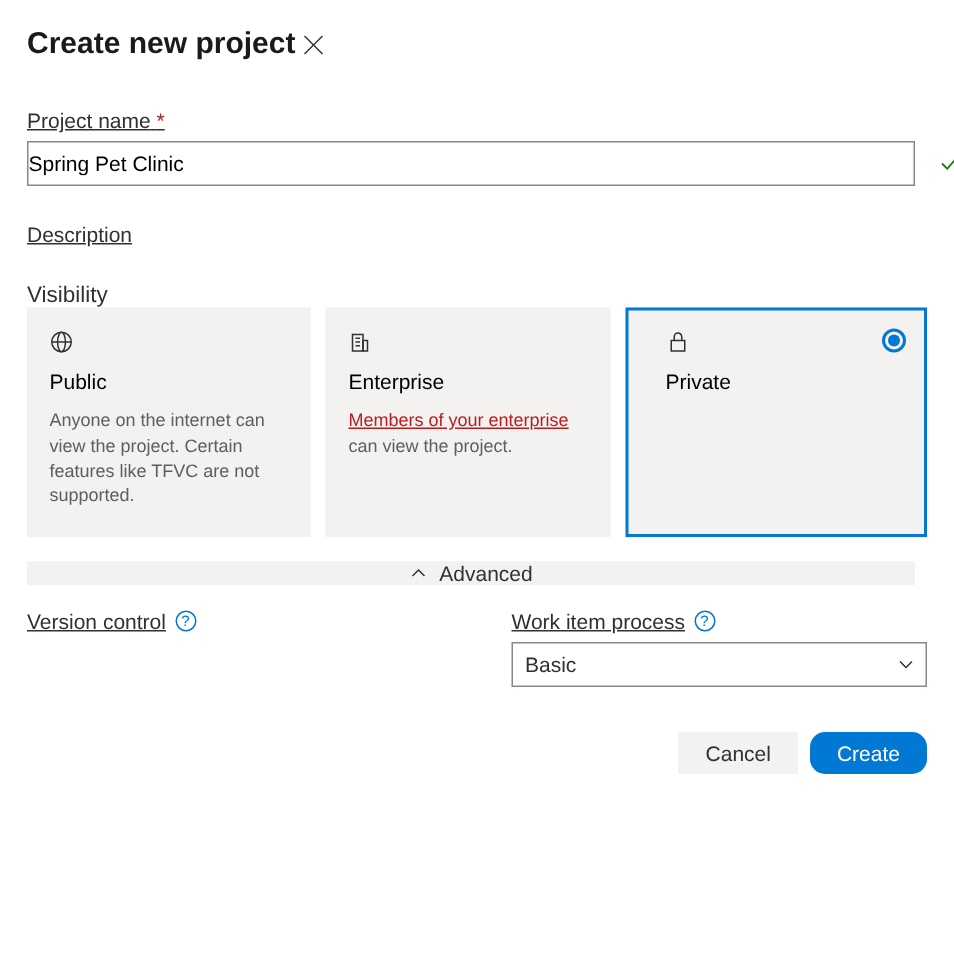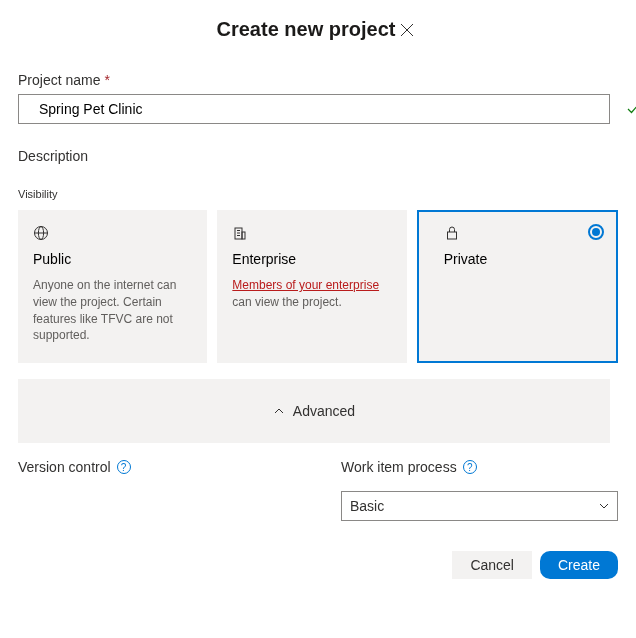--- a/index.html
+++ b/index.html
@@ -8,21 +8,21 @@
       font-size: 14px;
       color: #323130;
       background: #fff;
       width: 636px;
       height: 638px;
       padding: 18px 18px 12px 18px;
       position: relative;
     }
     .header {
       display: flex;
-      justify-content: center;
+      justify-content: flex-start;
       align-items: flex-start;
       margin-bottom: 30px;
     }
     .title {
       font-size: 20px;
       font-weight: 600;
       color: #1b1a19;
     }
     .close-btn {
       background: none;
@@ -30,30 +30,31 @@
       cursor: pointer;
       padding: 4px;
       font-size: 18px;
       color: #323130;
     }
     .label {
       font-size: 14px;
       color: #323130;
       margin-bottom: 6px;
       display: block;
+      text-decoration: underline;
     }
     .required { color: #a4262c; }
     .field-row {
       position: relative;
       margin-bottom: 24px;
     }
     .text-input {
       width: 592px;
       border: 1px solid #8a8886;
-      padding: 6px 20px;
+      padding: 6px 0;
       font-size: 14px;
       font-family: inherit;
       outline: none;
     }
     .check-icon {
       position: absolute;
       right: -22px;
       top: 30px;
       color: #107c10;
     }
@@ -61,22 +62,22 @@
       width: 592px;
       height: 62px;
       border: 1px solid #8a8886;
       padding: 6px 8px;
       font-size: 14px;
       font-family: inherit;
       resize: none;
       outline: none;
     }
     .visibility-label {
-      font-size: 11px;
-      margin-bottom: 10px;
+      font-size: 15px;
+      margin-bottom: 0;
       display: block;
     }
     .cards {
       display: flex;
       gap: 10px;
       margin-bottom: 16px;
     }
     .card {
       flex: 1;
       background: #f3f2f1;
@@ -127,21 +128,21 @@
       content: "";
       width: 8px;
       height: 8px;
       background: #0078d4;
       border-radius: 50%;
     }
     .advanced-bar {
       width: 592px;
       background: #f3f2f1;
       border: none;
-      padding: 24px;
+      padding: 0;
       text-align: center;
       cursor: pointer;
       font-size: 14px;
       color: #323130;
       font-family: inherit;
       display: flex;
       align-items: center;
       justify-content: center;
       gap: 8px;
       margin-bottom: 16px;
@@ -149,21 +150,21 @@
     .selects-row {
       display: flex;
       gap: 46px;
       margin-bottom: 30px;
     }
     .select-group { flex: 1; }
     .select-label-row {
       display: flex;
       align-items: center;
       gap: 6px;
-      margin-bottom: 16px;
+      margin-bottom: 6px;
     }
     .help-icon {
       width: 14px;
       height: 14px;
       border: 1px solid #0078d4;
       color: #0078d4;
       border-radius: 50%;
       font-size: 10px;
       display: inline-flex;
       align-items: center;

